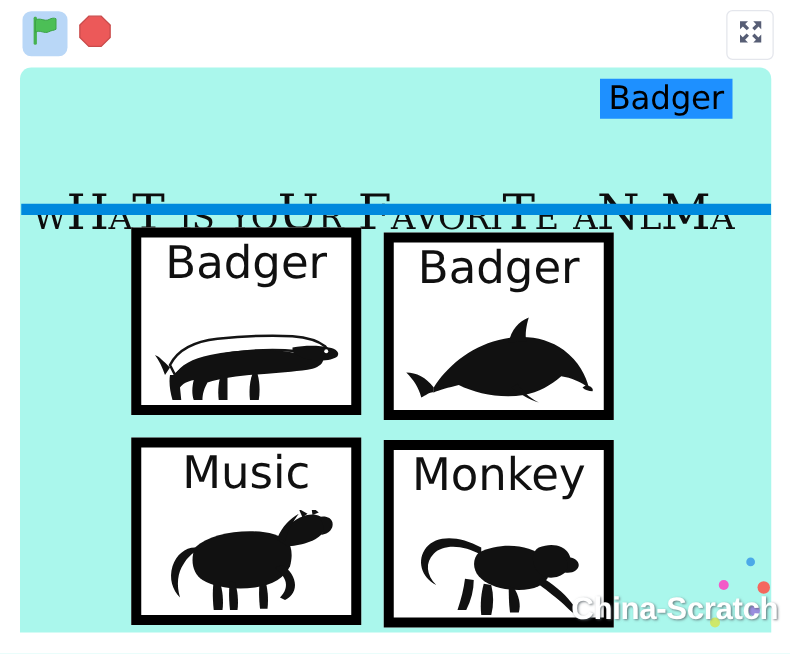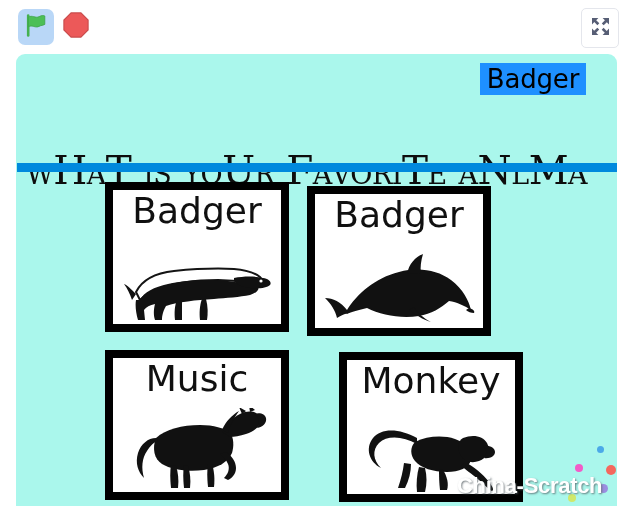--- a/index.html
+++ b/index.html
@@ -109,21 +109,21 @@
     position: absolute;
     background: #ffffff;
     border: 8px solid #000000;
     box-sizing: border-box;
     overflow: hidden;
     cursor: pointer;
   }
   #card-badger  { left: 89px;  top: 128px; width: 184px; height: 150px; }
   #card-dolphin { left: 291px; top: 132px; width: 184px; height: 150px; }
   #card-horse   { left: 89px;  top: 296px; width: 184px; height: 150px; }
-  #card-monkey  { left: 291px; top: 298px; width: 184px; height: 150px; margin-left: 32px; }
+  #card-monkey  { left: 291px; top: 298px; width: 184px; height: 150px; }
 
   .card-label {
     position: absolute;
     top: 2px;
     left: 0;
     width: 100%;
     text-align: center;
     font-family: "DejaVu Sans", sans-serif;
     font-size: 36px;
     color: #101010;
@@ -146,21 +146,21 @@
   .confetti-dot {
     position: absolute;
     border-radius: 50%;
   }
 
   
   #watermark {
     position: absolute;
     left: 457px; top: 473px;
     font-family: "Liberation Sans", sans-serif;
-    font-size: 22px;
+    font-size: 25px;
     font-weight: bold;
     color: #ffffff;
     letter-spacing: -0.3px;
     text-shadow: 1px 1px 2px rgba(80,90,95,0.75);
     white-space: nowrap;
   }
 </style>
 </head>
 <body>
 

